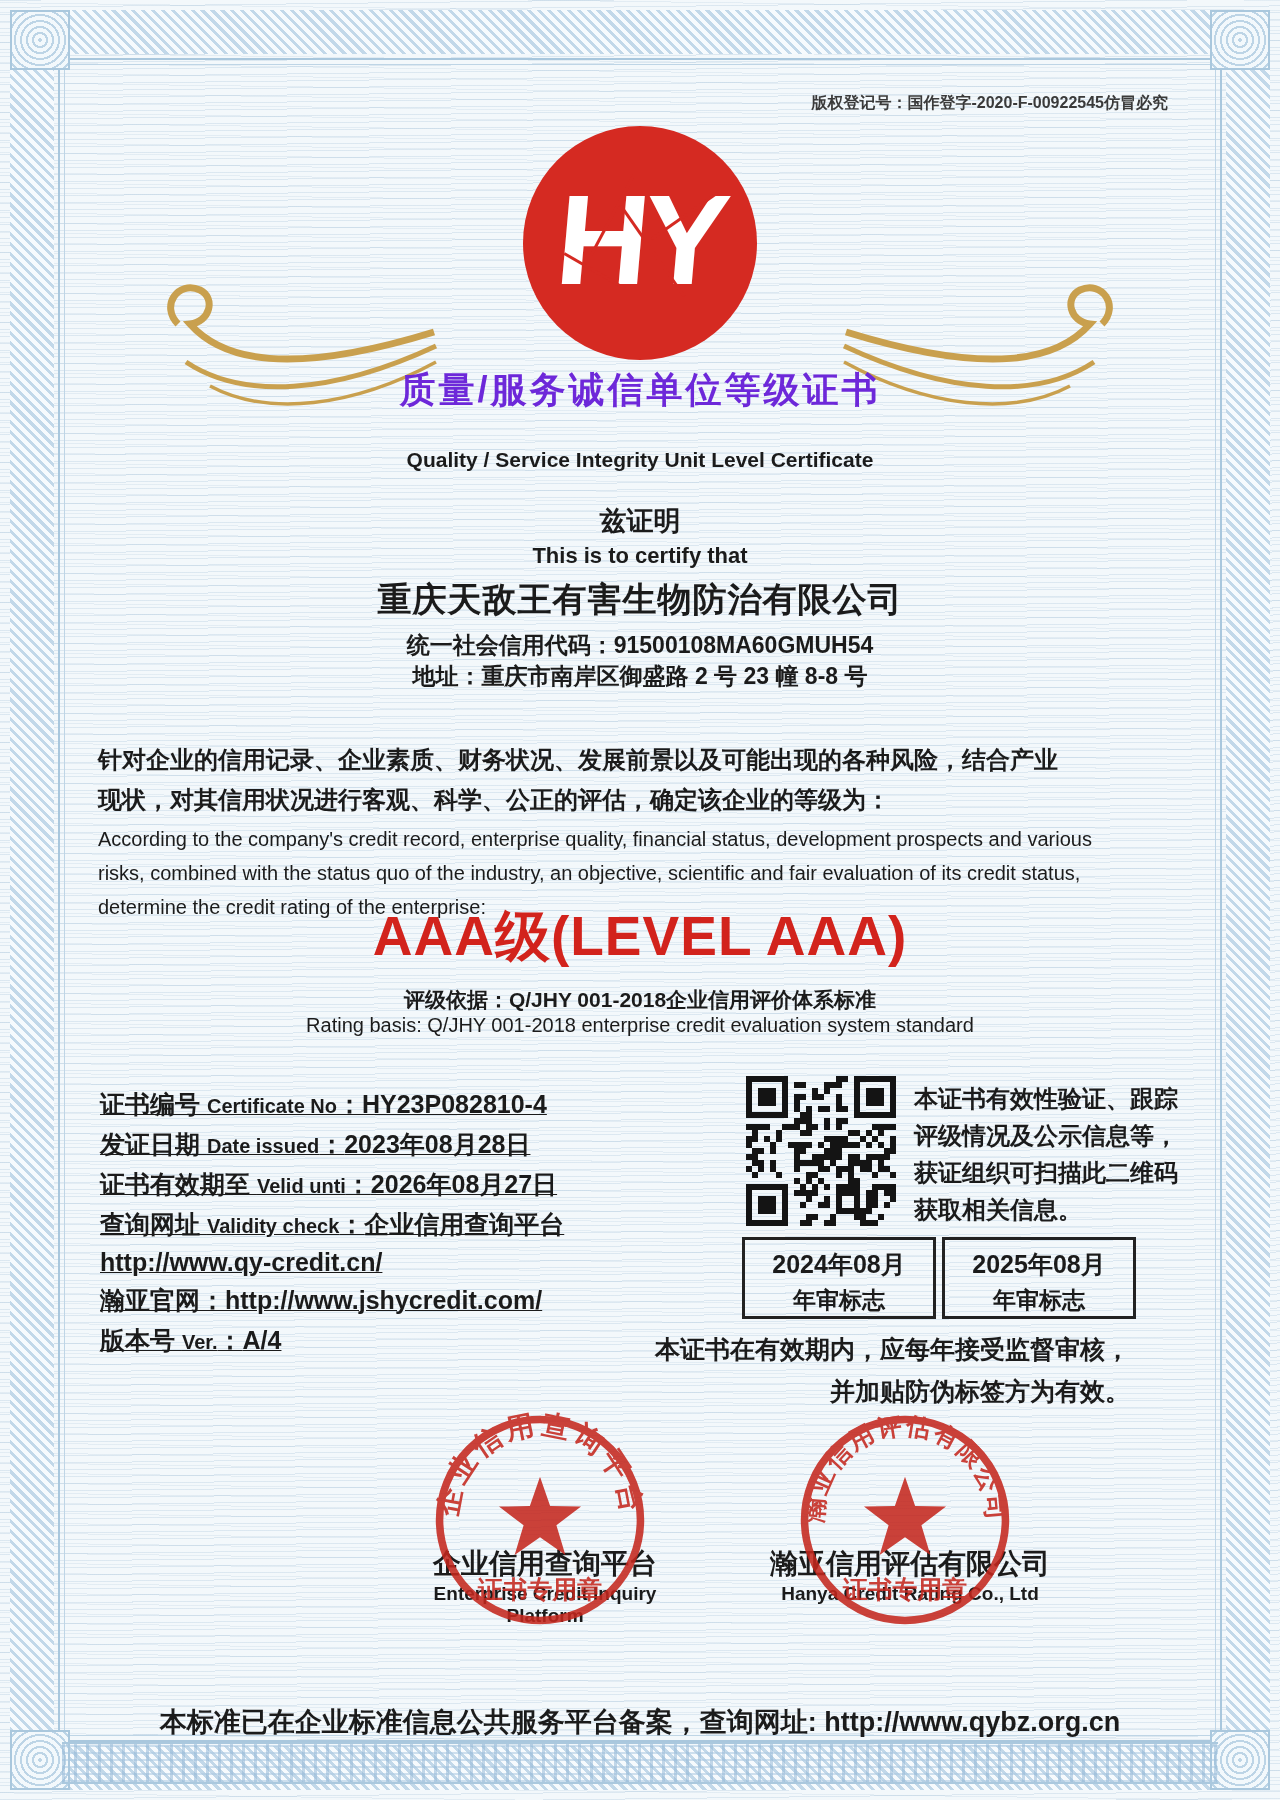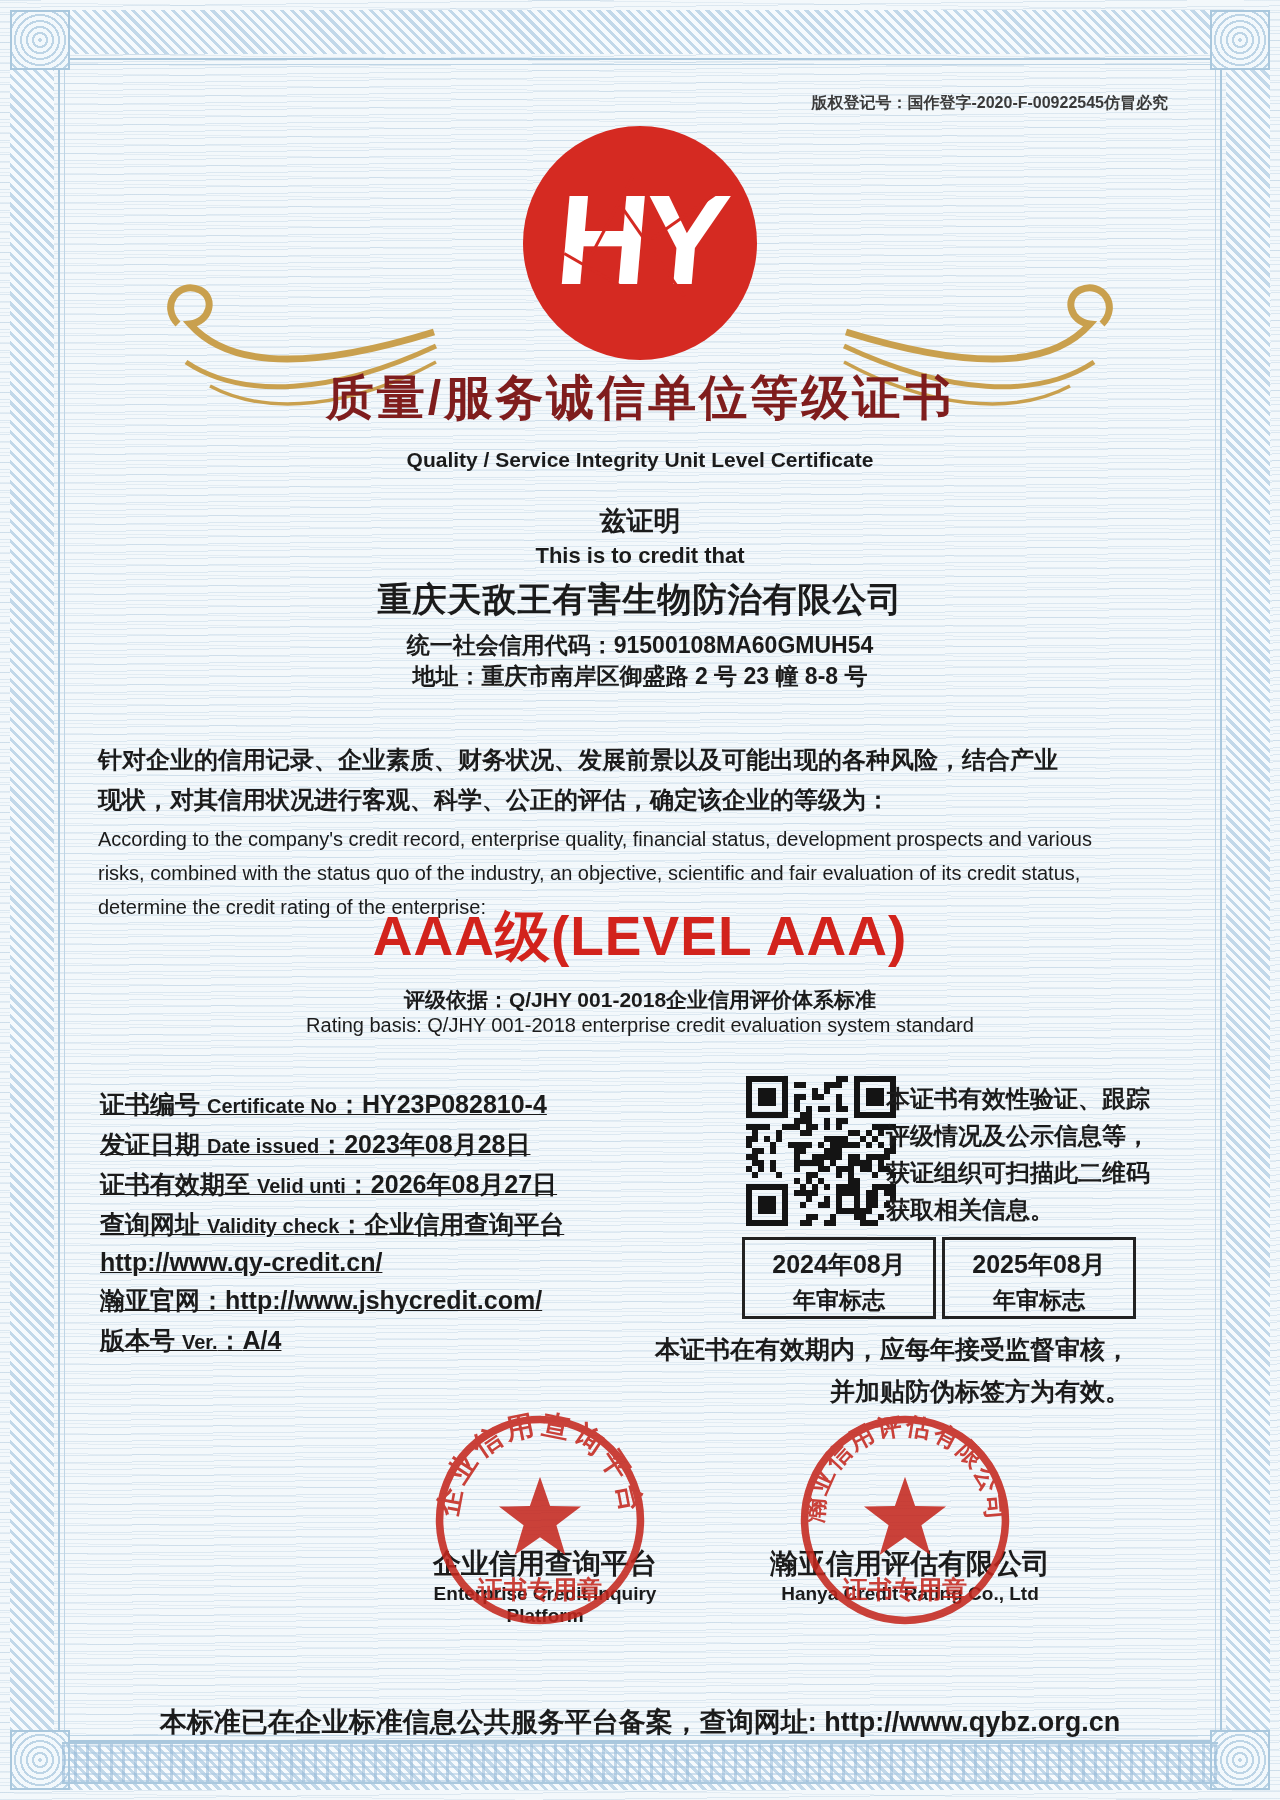--- a/index.html
+++ b/index.html
@@ -21,39 +21,39 @@
                repeating-linear-gradient(0deg, rgba(170,200,225,.55) 0 2px, transparent 2px 7px);}
   .abs{position:absolute;}
   .ctr{left:0;right:0;text-align:center;}
   .copyright{top:93px;left:0;right:112px;text-align:right;font-size:16px;font-weight:600;color:#3a3a3a;}
   .logo{top:126px;left:523px;width:234px;height:234px;border-radius:50%;background:#d52a22;}
   .logo .hy{position:absolute;left:0;right:0;top:40px;text-align:center;color:#fff;
             font-size:128px;font-weight:900;letter-spacing:-6px;transform:skewX(-5deg);}
   .crack{position:absolute;background:#d52a22;}
   .flourish{top:262px;width:290px;height:175px;}
   .fl-l{left:148px;} .fl-r{left:842px;transform:scaleX(-1);}
-  .title-zh{top:366px;font-size:48px;font-weight:800;letter-spacing:3px;color:#7f1d1d;}
+  .title-zh{top:366px;font-size:36px;font-weight:800;letter-spacing:3px;color:#6d28d9;}
   .title-en{top:448px;font-size:21px;font-weight:600;}
   .certify-zh{top:503px;font-size:27px;font-weight:600;}
   .certify-en{top:543px;font-size:22px;font-weight:600;}
   .company{top:577px;font-size:34px;font-weight:800;letter-spacing:1px;}
   .code-line{top:630px;font-size:23px;font-weight:600;}
   .addr-line{top:661px;font-size:23px;font-weight:600;}
   .para-zh{top:740px;left:98px;width:1088px;font-size:24px;font-weight:600;line-height:40px;}
   .para-en{top:822px;left:98px;width:1092px;font-size:20px;line-height:34px;font-weight:500;}
   .level{top:900px;font-size:55px;font-weight:800;color:#d2231c;letter-spacing:1px;}
   .basis-zh{top:986px;font-size:21px;font-weight:600;}
   .basis-en{top:1014px;font-size:20px;font-weight:500;}
   .details{top:1088px;left:100px;width:580px;text-decoration:underline;}
   .drow{margin-bottom:7px;white-space:nowrap;}
   .drow .zh{font-size:25px;font-weight:700;}
   .drow .en{font-size:20px;font-weight:600;}
   .drow .val{font-size:25px;font-weight:700;}
   .qr{top:1076px;left:746px;width:150px;height:150px;}
-  .qrnote{top:1080px;left:886px;width:300px;font-size:24px;font-weight:600;line-height:37px;}
+  .qrnote{top:1080px;left:914px;width:300px;font-size:24px;font-weight:600;line-height:37px;}
   .auditbox{top:1237px;width:188px;height:76px;border:3px solid #222;text-align:center;}
   .ab1{left:742px}.ab2{left:942px}
   .auditbox .m{font-size:25px;font-weight:600;margin-top:8px;}
   .auditbox .l{font-size:23px;font-weight:600;margin-top:4px;}
   .superv{top:1328px;left:630px;width:500px;text-align:right;font-size:25px;font-weight:600;line-height:42px;}
   .orgzh{top:1545px;font-size:28px;font-weight:700;}
   .orgen{top:1583px;font-size:19px;font-weight:600;}
   .org-l{left:400px;width:290px;text-align:center;}
   .org-r{left:755px;width:310px;text-align:center;}
   .stamp{top:1412px;width:216px;height:216px;opacity:.87;}
@@ -92,21 +92,21 @@
   <svg class="abs flourish fl-r" viewBox="0 0 290 175">
     <path d="M30,62 C12,44 30,18 52,28 C68,36 62,60 42,62 C74,98 140,115 286,70" fill="none" stroke="#c9a04e" stroke-width="7"></path>
     <path d="M38,100 C95,138 185,132 288,84" fill="none" stroke="#c9a04e" stroke-width="5"></path>
     <path d="M62,124 C120,155 205,145 288,100" fill="none" stroke="#c9a04e" stroke-width="3.5"></path>
   </svg>
 
   <div class="abs ctr title-zh">质量/服务诚信单位等级证书</div>
   <div class="abs ctr title-en">Quality / Service Integrity Unit Level Certificate</div>
 
   <div class="abs ctr certify-zh">兹证明</div>
-  <div class="abs ctr certify-en">This is to credit that</div>
+  <div class="abs ctr certify-en">This is to certify that</div>
   <div class="abs ctr company">重庆天敌王有害生物防治有限公司</div>
   <div class="abs ctr code-line">统一社会信用代码：91500108MA60GMUH54</div>
   <div class="abs ctr addr-line">地址：重庆市南岸区御盛路 2 号 23 幢 8-8 号</div>
 
   <div class="abs para-zh">
     <div>针对企业的信用记录、企业素质、财务状况、发展前景以及可能出现的各种风险，结合产业</div>
     <div>现状，对其信用状况进行客观、科学、公正的评估，确定该企业的等级为：</div>
   </div>
   <div class="abs para-en">
     <div>According to the company's credit record, enterprise quality, financial status, development prospects and various</div>

